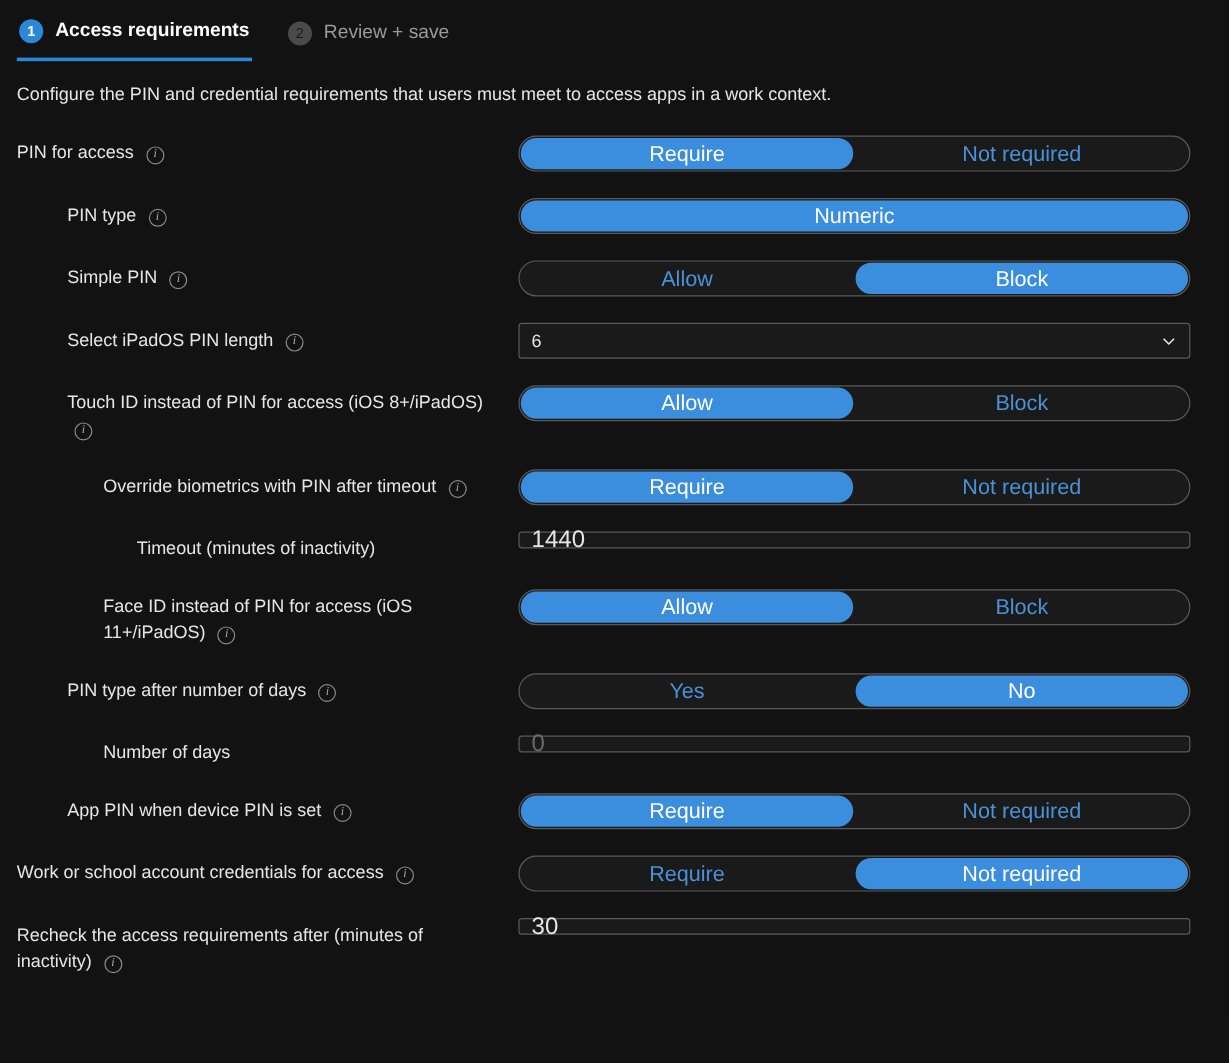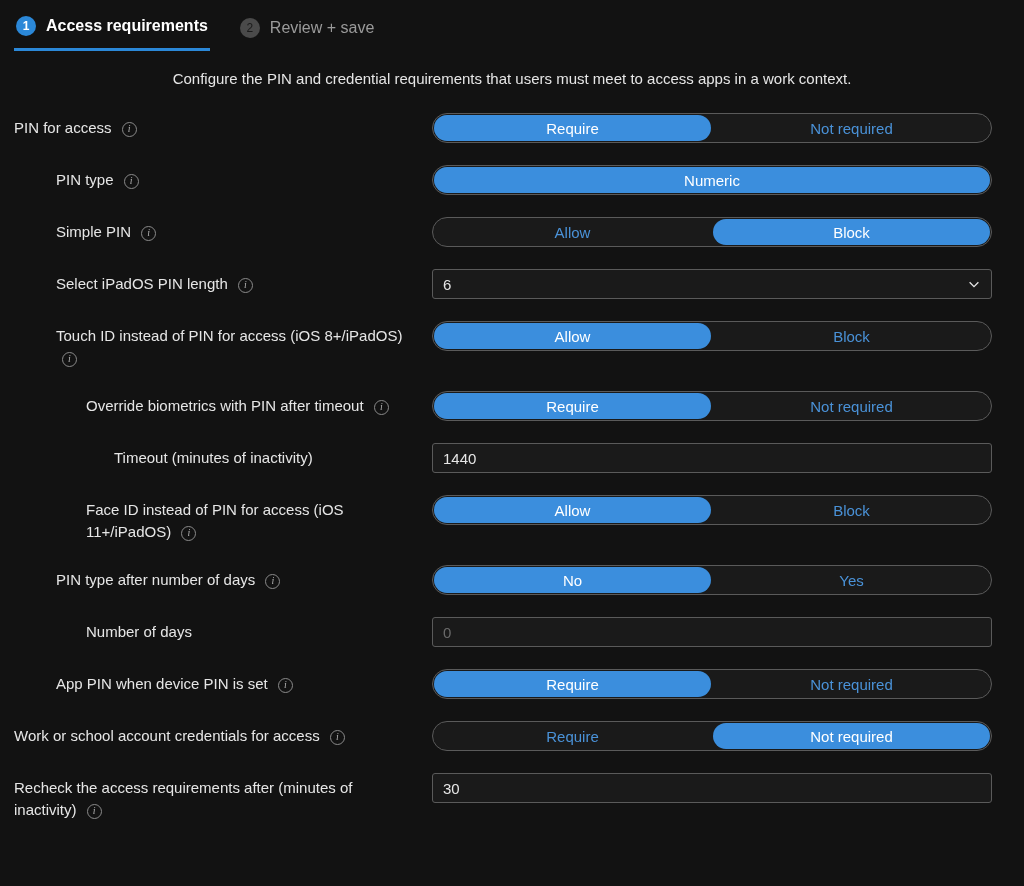--- a/index.html
+++ b/index.html
@@ -45,21 +45,20 @@
     color: #1a1a1a;
   }
   .tab.active .step-badge {
     background: #2b88d8;
     color: #ffffff;
   }
 
   .description {
     font-size: 15px;
     margin-bottom: 26px;
-    text-align: center;
   }
 
   .row {
     display: flex;
     align-items: flex-start;
     margin-bottom: 22px;
     justify-content: space-between;
   }
   .row .label-col {
     width: 418px;
@@ -99,21 +98,21 @@
     border: 1px solid #5a5a5a;
     border-radius: 15px;
     overflow: hidden;
     background: #1a1a1a;
   }
   .segmented .seg {
     flex: 1 1 50%;
     display: flex;
     align-items: center;
     justify-content: center;
-    font-size: 15px;
+    font-size: 18px;
     color: #4a92d8;
     cursor: pointer;
     border-radius: 14px;
   }
   .segmented .seg.selected {
     background: #3b8edd;
     color: #ffffff;
     margin: 1px;
   }
   .segmented .seg:not(.selected) { margin:1px; }
@@ -134,29 +133,29 @@
     font-size: 15px;
   }
   .chevron {
     width: 14px; height: 14px;
   }
   .chevron svg { stroke:#e6e6e6; }
 
   
   .text-input {
     width: 560px;
-    height: 30px;
+    height: 14px;
     border: 1px solid #5a5a5a;
     border-radius: 3px;
     background: #1a1a1a;
     color: #e6e6e6;
     padding: 0 10px;
     display: flex;
     align-items: center;
-    font-size: 15px;
+    font-size: 20px;
   }
   .text-input.disabled {
     color: #6a6a6a;
   }
 </style>
 </head>
 <body>
 
 <div class="tabs">
   <div class="tab active">
@@ -276,22 +275,22 @@
   </div>
 </div>
 
 <div class="row indent-1">
   <div class="label-col">
     <span>PIN type after number of days</span>
     <span class="info-icon">i</span>
   </div>
   <div class="control-col">
     <div class="segmented">
+      <div class="seg">Yes</div>
       <div class="seg selected">No</div>
-      <div class="seg">Yes</div>
     </div>
   </div>
 </div>
 
 <div class="row indent-2">
   <div class="label-col">
     <span>Number of days</span>
   </div>
   <div class="control-col">
     <div class="text-input disabled">

